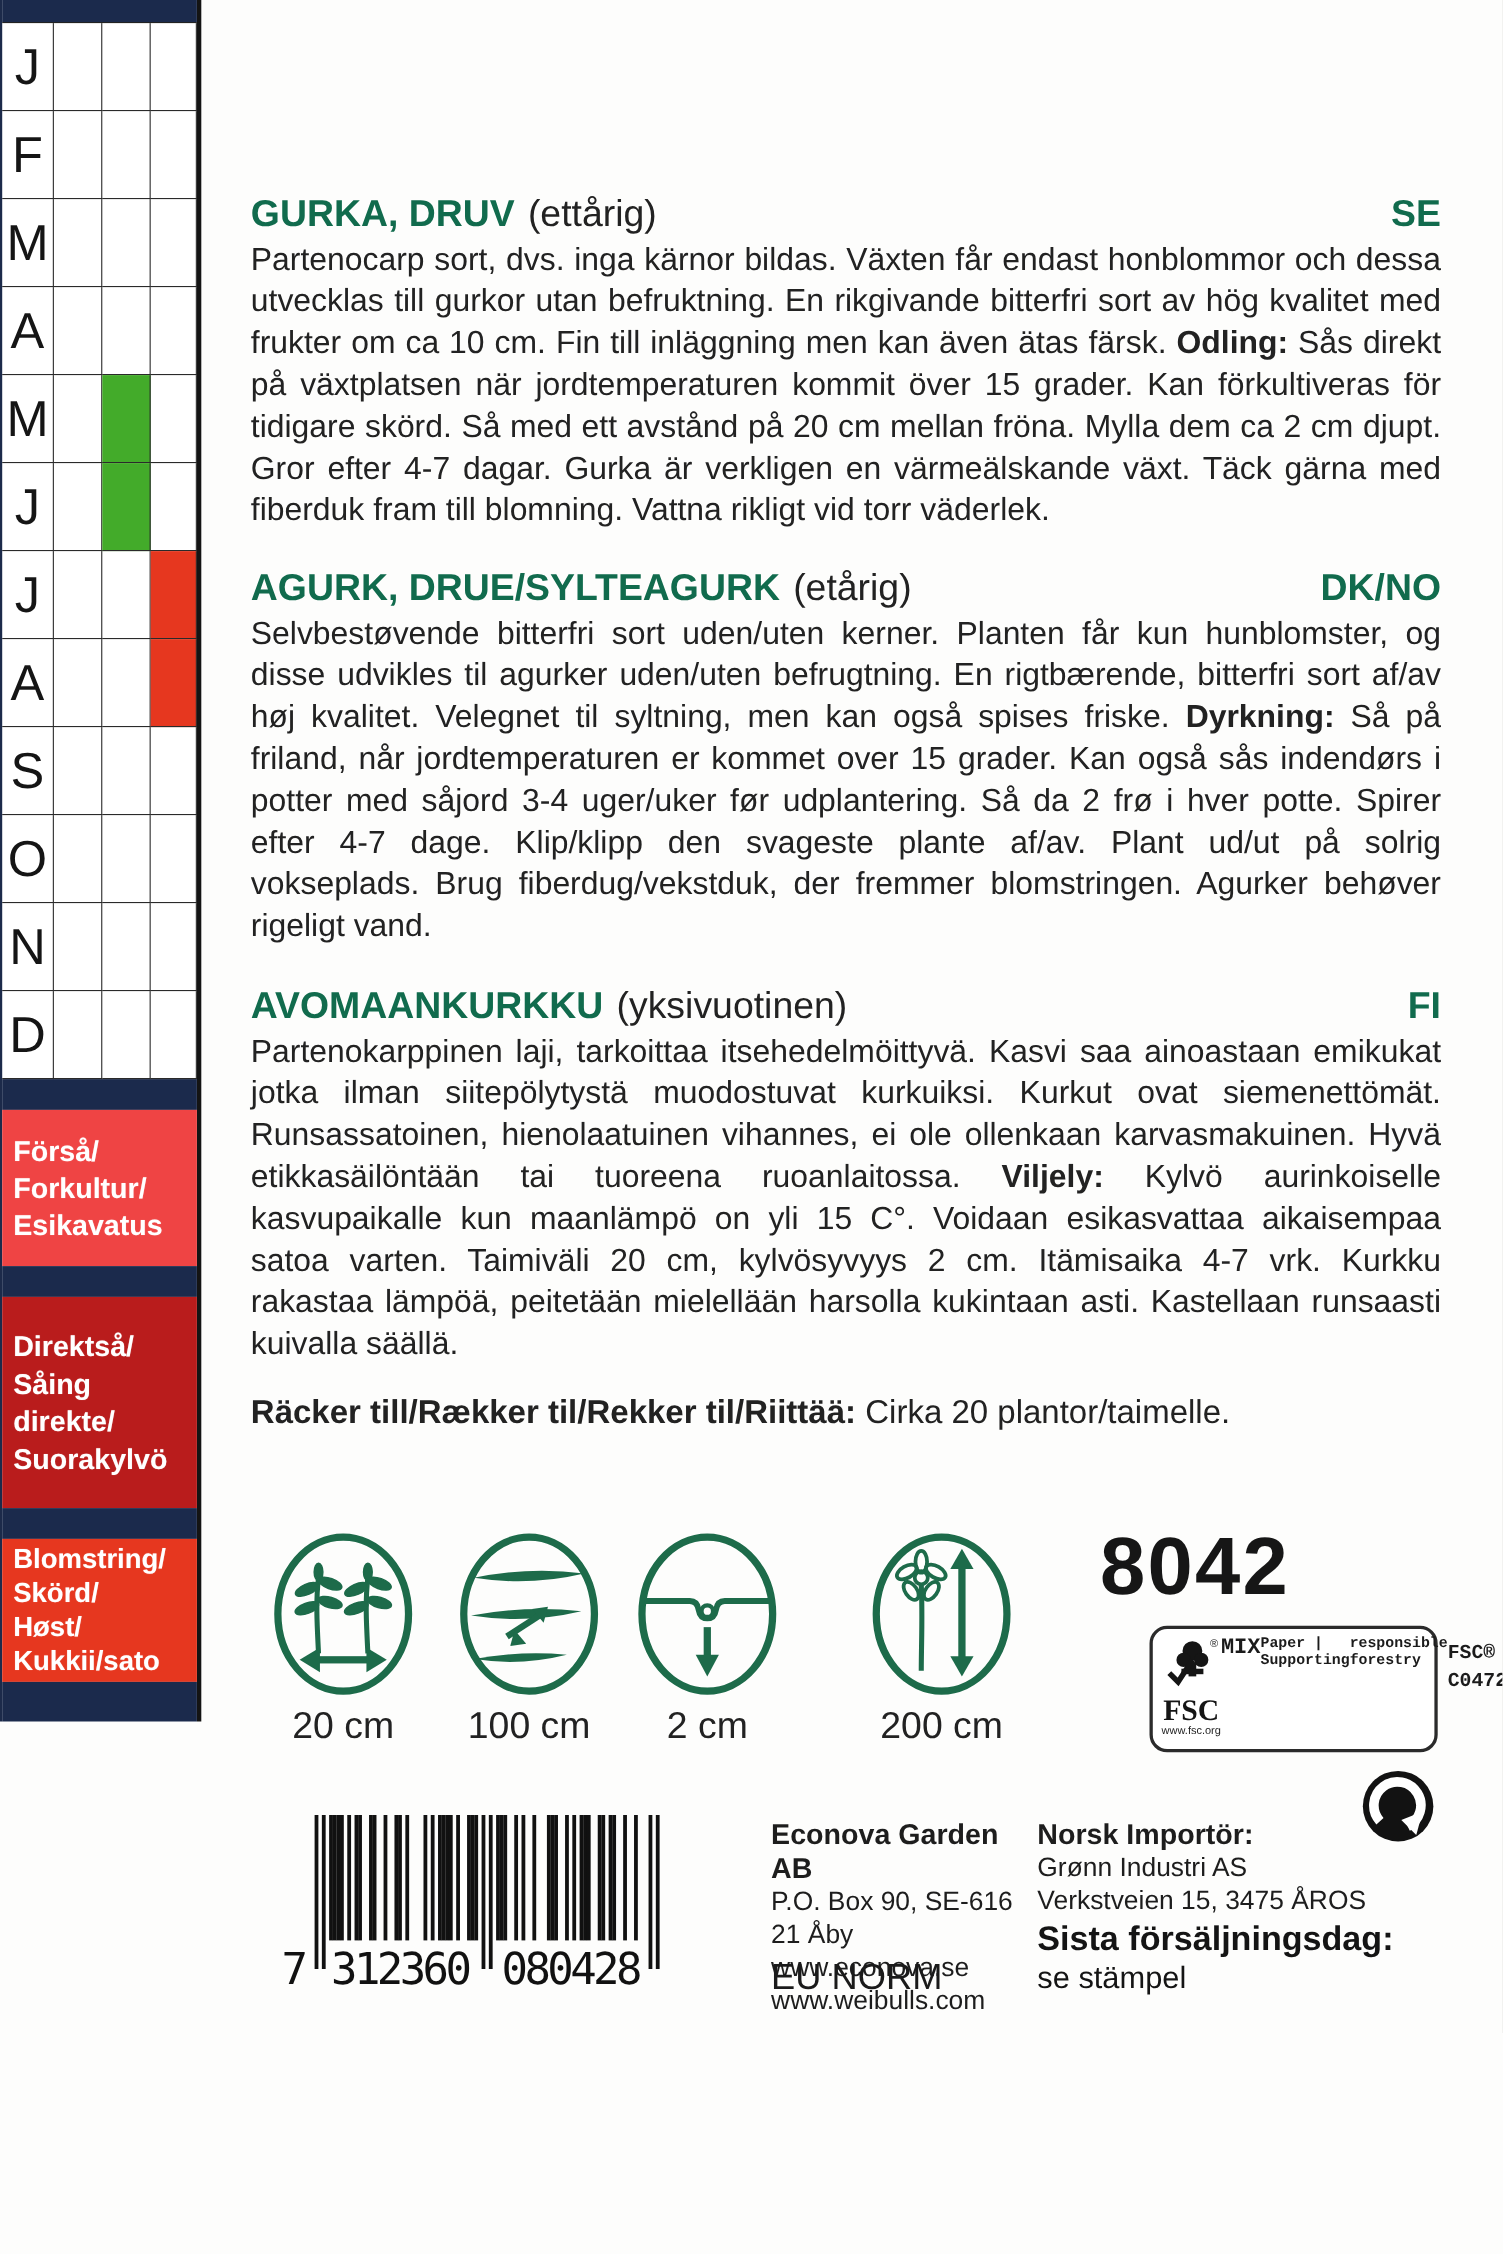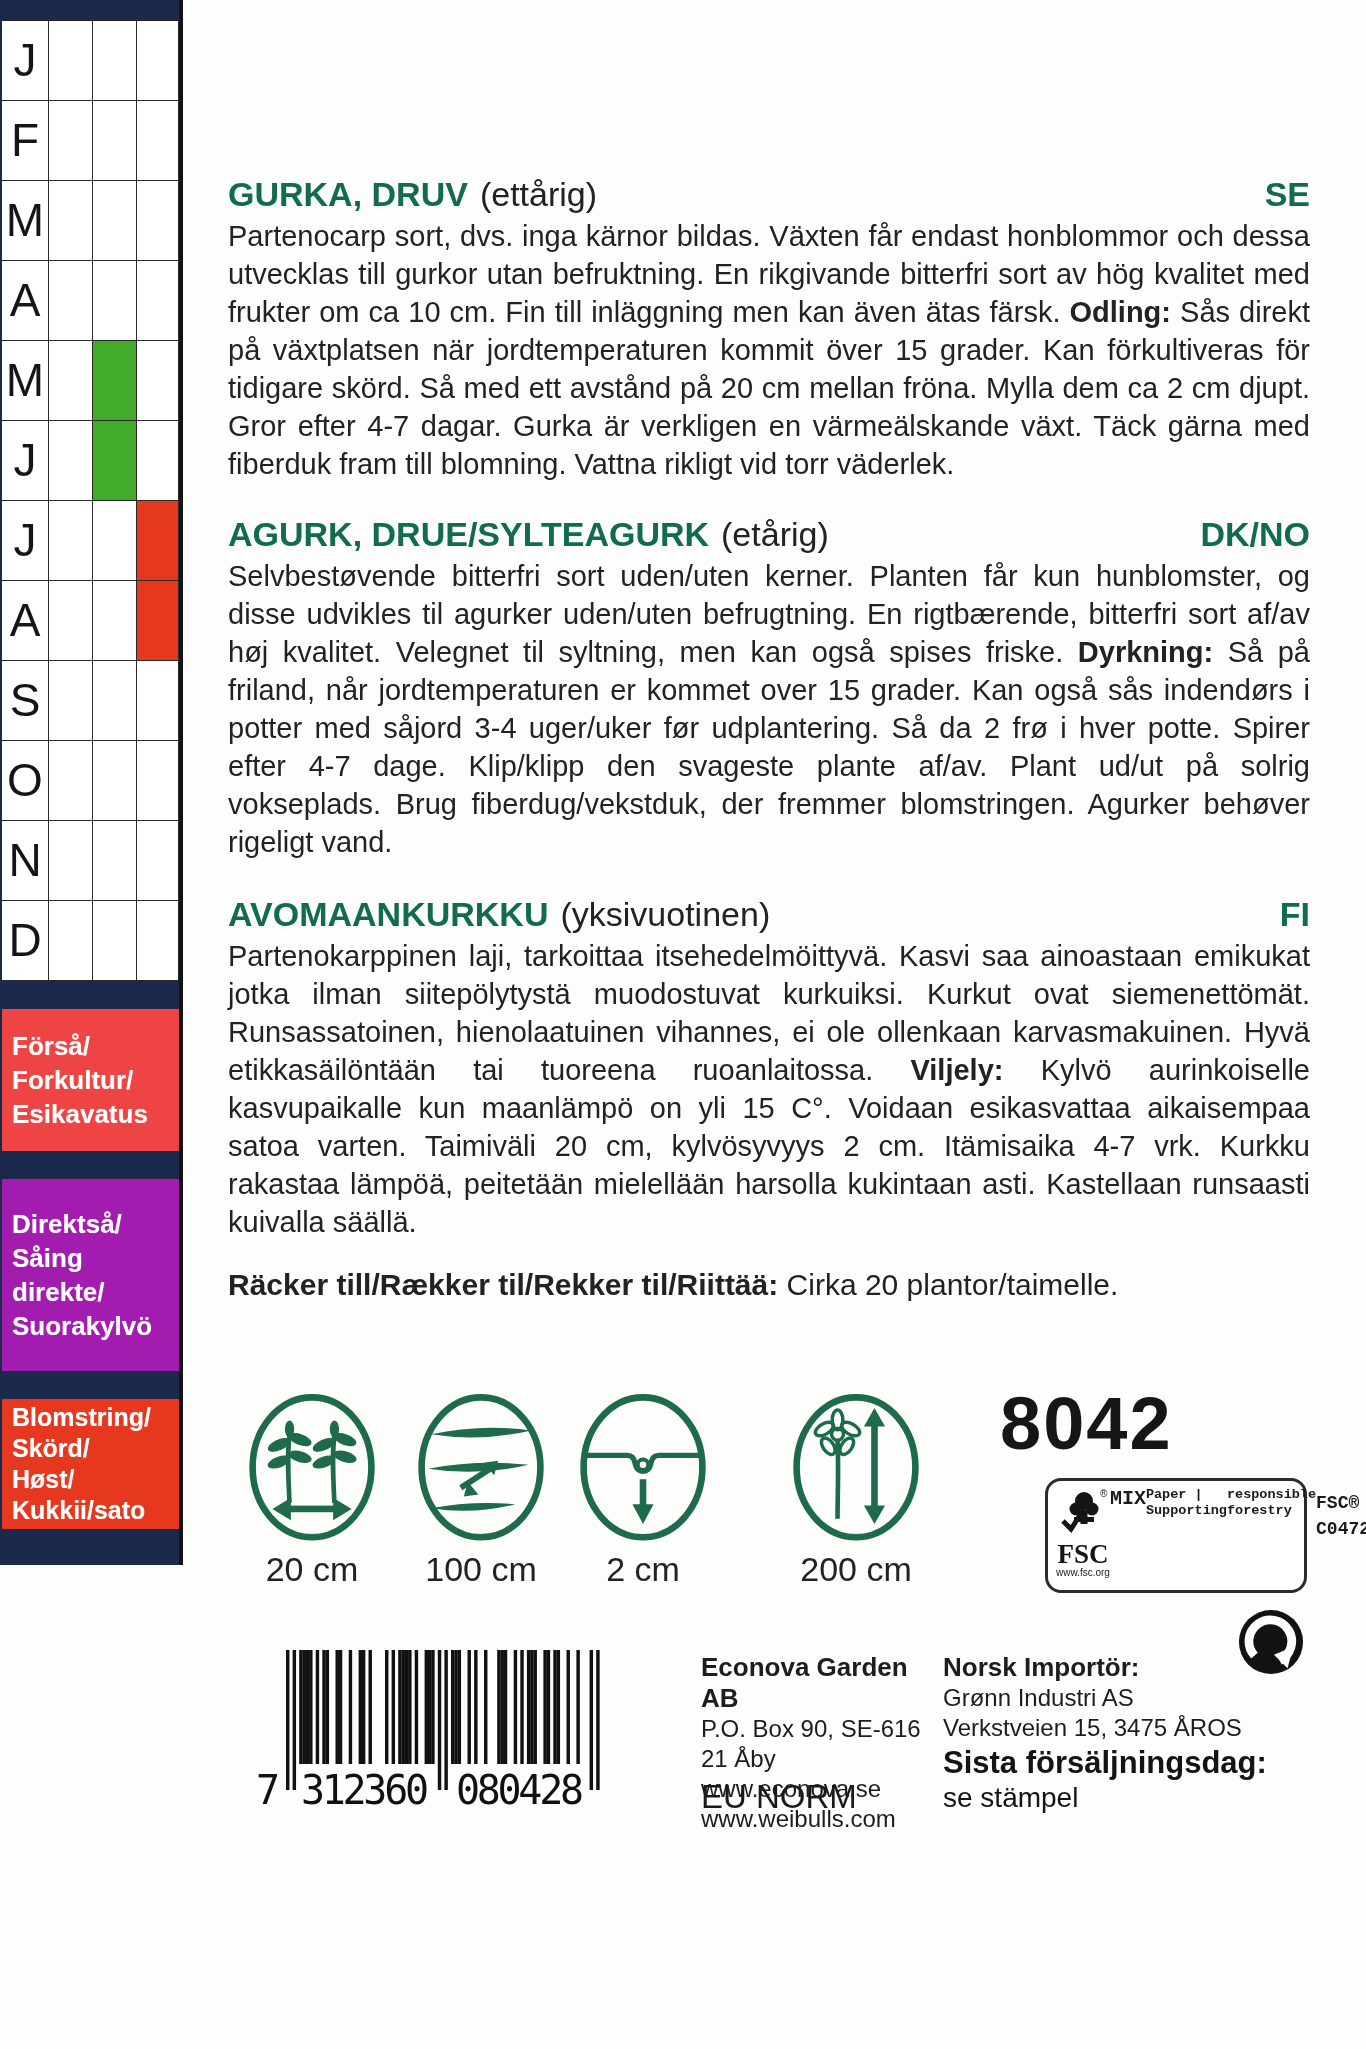--- a/index.html
+++ b/index.html
@@ -12,21 +12,21 @@
   .navybar{background:#1b2a4c;width:100%;}
   .nb-top{height:20px;} .nb-mid{height:28px;} .nb-bot{height:36px;}
   .cal-grid{display:grid;grid-template-columns:47px 44px 44px 42px;grid-auto-rows:80px;
             border-top:1px solid #222;}
   .cal-cell{border-right:1px solid #2a2a2a;border-bottom:1px solid #2a2a2a;box-sizing:border-box;}
   .cal-letter{font-size:46px;line-height:78px;text-align:center;color:#151515;}
   .fill-green{background:#43ab2a;}
   .fill-red{background:#e6371f;}
   .legend-block{display:flex;align-items:center;box-sizing:border-box;padding-left:10px;}
   .lg-orange{height:142px;background:#ef4444;}
-  .lg-green{height:192px;background:#a21caf;}
+  .lg-green{height:192px;background:#b91c1c;}
   .lg-red{height:130px;background:#e6371f;}
   .legend-text{white-space:pre-line;color:#fff;font-weight:700;font-size:26px;line-height:34px;
                text-shadow:0 0 1px rgba(255,255,255,.4);}
   .lg-red .legend-text{font-size:25px;line-height:31px;}
 
   
   .content{position:absolute;left:228px;top:173px;width:1082px;}
   .sec-head{display:flex;justify-content:space-between;align-items:flex-start;
             font-size:34px;line-height:42px;font-weight:700;color:#116b4d;}
   .annual{font-weight:400;color:#222;margin-left:12px;}

